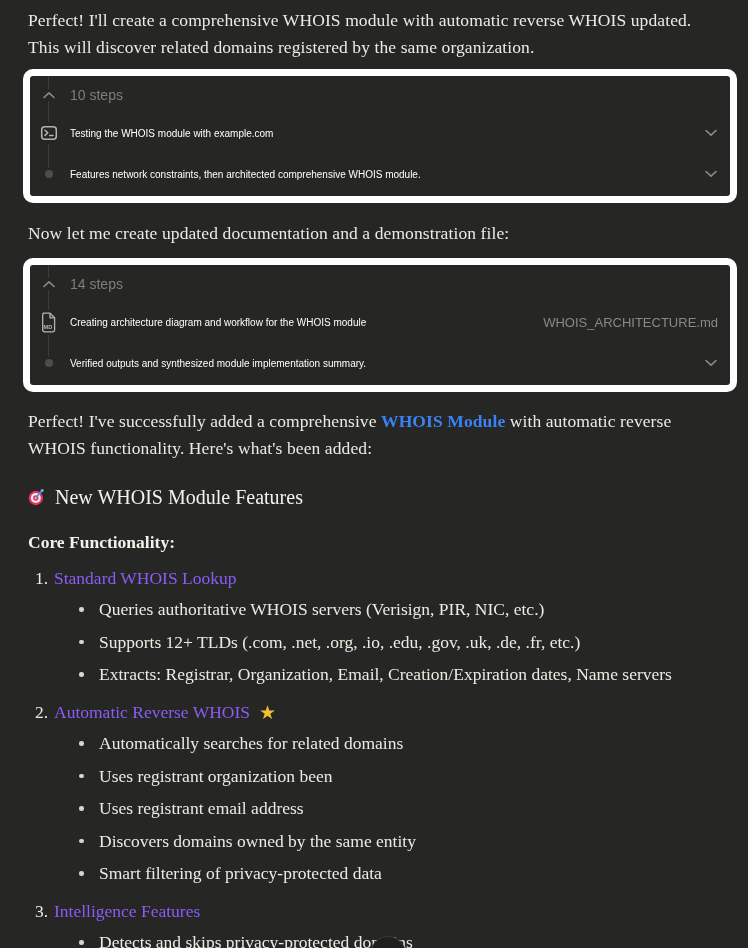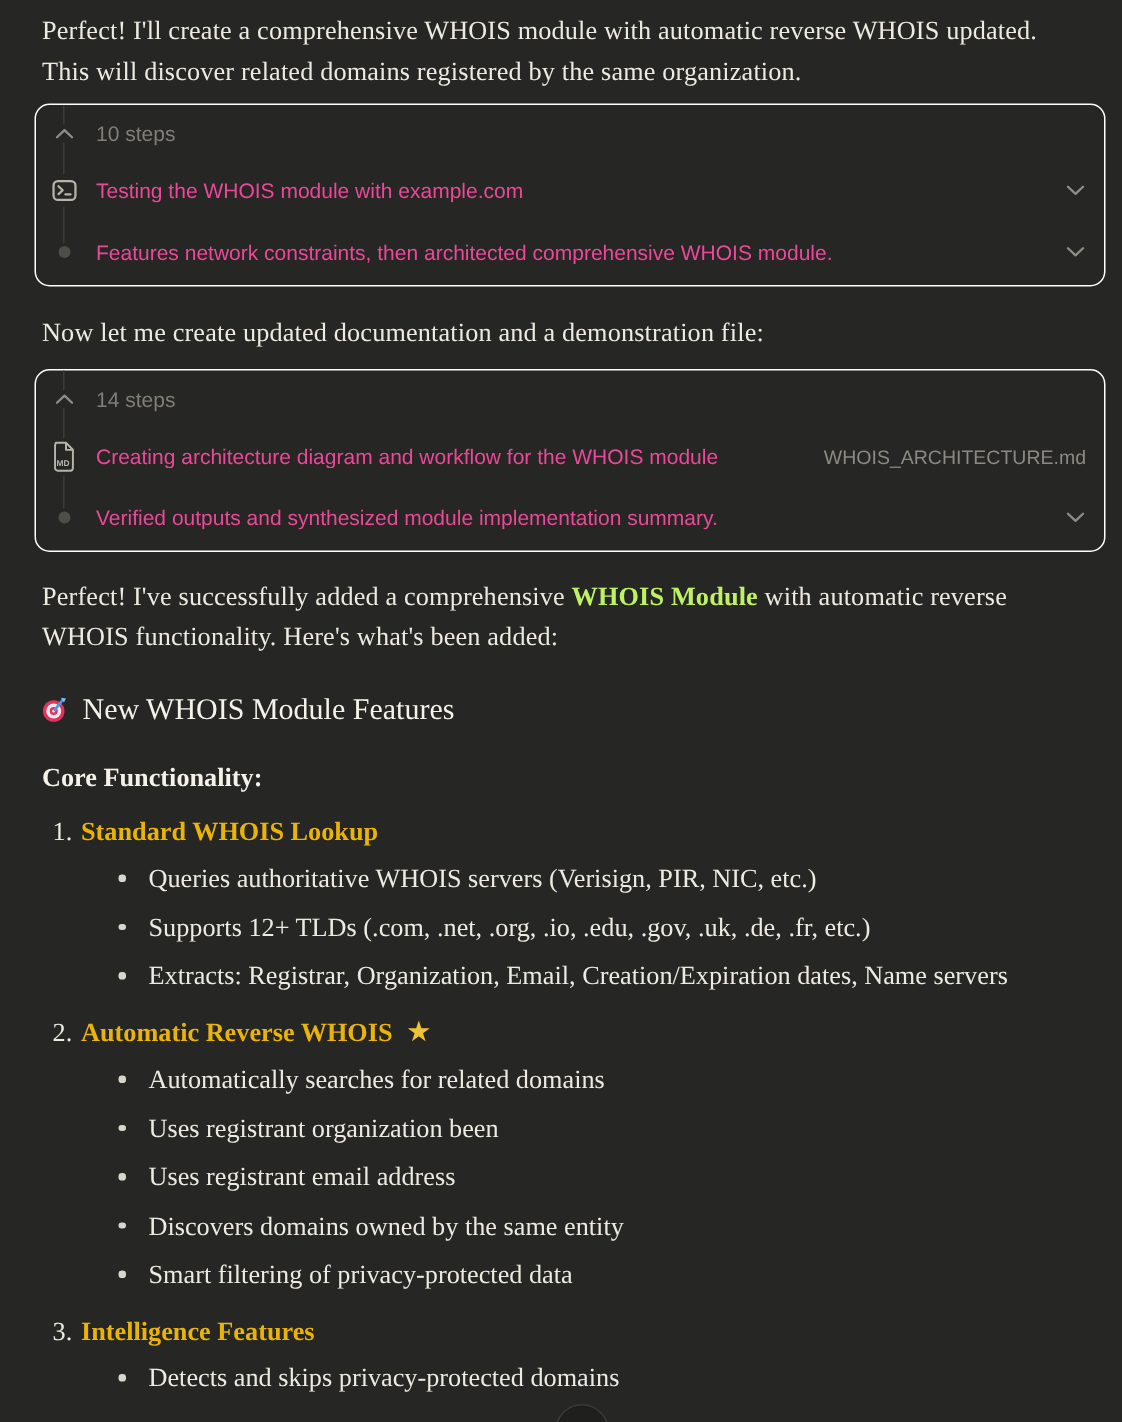--- a/index.html
+++ b/index.html
@@ -13,30 +13,30 @@
   .page { padding: 7px 24px 0 26px; }
 
   
   .prose {
     font-size: 17.5px;
     line-height: 27px;
     margin-left: 2px;
     color: #edebe1;
     letter-spacing: 0.1px;
   }
-  .prose strong { color: #bef264; text-align: right; }
+  .prose strong { color: #3b82f6; text-align: right; }
   .p2 { margin-top: 17px; margin-bottom: 11px; }
   .p3 { margin-top: 16px; }
 
   
   .steps-panel {
     position: relative;
     margin-left: -3px;
     width: 714px;
-    border: 1px solid #ffffff;
+    border: 7px solid #ffffff;
     border-radius: 10px;
     padding: 9px 12px 9px 0;
     margin-top: 8px;
     font-family: "Liberation Sans", sans-serif;
   }
   .timeline {
     position: absolute;
     left: 18px; top: 0; bottom: 16px;
     width: 1px; background: #3d3c37;
   }
@@ -55,21 +55,21 @@
   }
   .icon-box {
     background: #262624;
     display: flex; align-items: center; justify-content: center;
     padding: 2px 0;
   }
   .steps-count {
     font-size: 14px; color: #807e77; margin-left: 3px;
   }
   .step-label {
-    font-size: 14px; color: #ec4899; margin-left: 3px;
+    font-size: 10px; color: #ffffff; margin-left: 3px;
     flex: 1 1 auto;
     white-space: nowrap; overflow: hidden; text-overflow: ellipsis;
   }
   .step-meta {
     font-size: 13px; color: #8b8981; margin-left: 12px;
     flex: 0 0 auto;
   }
   .row-chevron { flex: 0 0 auto; margin-left: 12px; display: flex; align-items: center; }
   .dot {
     width: 8px; height: 8px; border-radius: 50%;
@@ -87,21 +87,21 @@
     margin-top: 22px; margin-left: 2px;
     font-size: 17.5px; font-weight: bold; color: #f4f2e9;
   }
   .feature { margin-top: 12px; }
   .oli-row {
     padding-left: 9px;
     font-size: 17.5px; line-height: 27px;
     display: flex; align-items: center;
   }
   .oli-num { width: 19px; flex: 0 0 19px; color: #edebe1; }
-  .oli-title { font-weight: bold; color: #eab308; }
+  .oli-title { font-weight: normal; color: #8b5cf6; }
   .star {
     color: #efc135; font-size: 19px; margin-left: 9px;
     font-family: "DejaVu Sans", sans-serif; line-height: 1;
   }
   ul.bullets { list-style: none; margin-top: 4px; }
   ul.bullets li {
     position: relative;
     padding-left: 73px; padding-right: 30px;
     font-size: 17.5px; line-height: 26px;
     margin-bottom: 6.5px;

